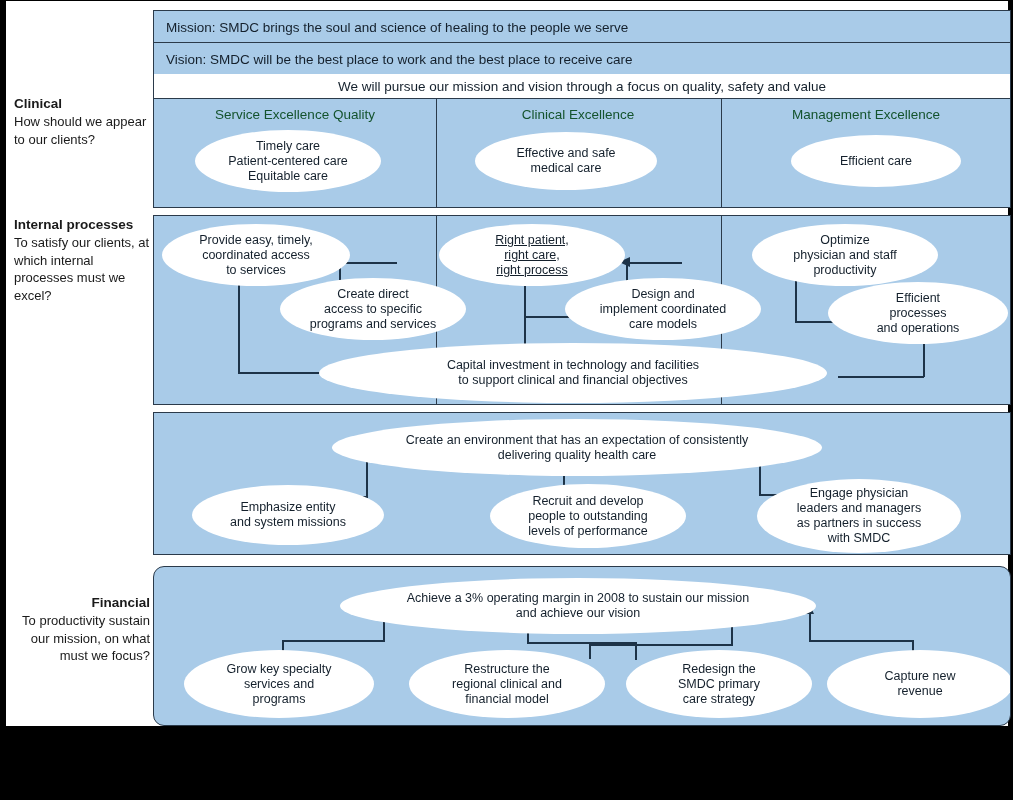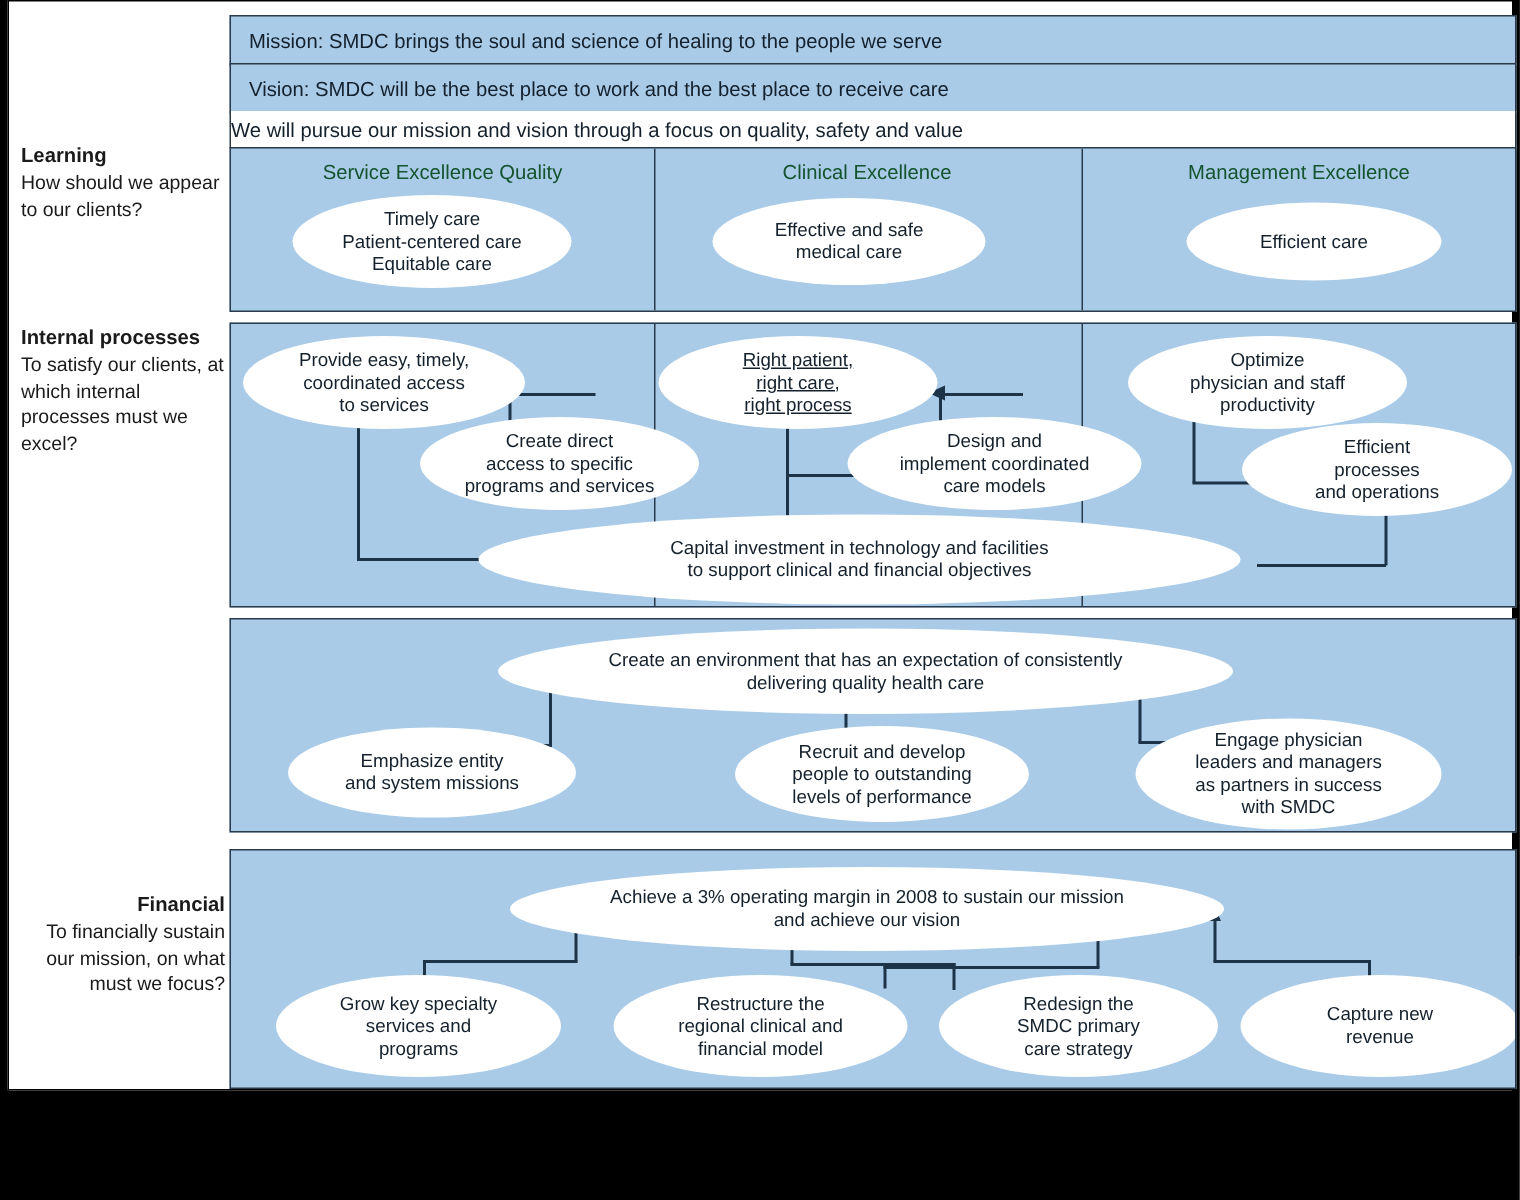--- a/index.html
+++ b/index.html
@@ -15,21 +15,21 @@
   .persp .q{font-size:13px;line-height:17.5px;}
 
   
   .banner{position:absolute;left:147px;width:858px;background:#a9cbe8;
           border:1.2px solid #2b3a4a;box-sizing:border-box;
           font-size:13.5px;color:#14202c;display:flex;align-items:center;}
   .banner span{padding-left:12px;}
   .tagline{position:absolute;left:147px;width:858px;background:#ffffff;
            border-left:1.2px solid #2b3a4a;border-right:1.2px solid #2b3a4a;
            box-sizing:border-box;font-size:13.5px;color:#14202c;
-           display:flex;align-items:center;justify-content:flex-start;}
+           display:flex;align-items:center;justify-content:center;}
 
   
   .panel{position:absolute;left:147px;width:858px;background:#a9cbe8;
          border:1.3px solid #2b3a4a;box-sizing:border-box;overflow:hidden;}
   .vdiv{position:absolute;top:0;bottom:0;width:0;border-left:1.3px solid #2b3a4a;}
 
   .colhdr{position:absolute;font-size:13.5px;color:#14532d;text-align:center;
           transform:translateX(-50%);white-space:nowrap;}
 
   
@@ -56,30 +56,30 @@
     <span>Mission: SMDC brings the soul and science of healing to the people we serve</span>
   </div>
   <div class="banner" style="top:41px;height:34px;">
     <span>Vision: SMDC will be the best place to work and the best place to receive care</span>
   </div>
   <div class="tagline" style="top:73px;height:25px;">
     <span>We will pursue our mission and vision through a focus on quality, safety and value</span>
   </div>
 
   <div class="persp" style="top:95px;">
-    <div class="ttl">Learning</div>
+    <div class="ttl">Clinical</div>
     <div class="q">How should we appear to our clients?</div>
   </div>
   <div class="persp" style="top:216px;">
     <div class="ttl">Internal processes</div>
     <div class="q">To satisfy our clients, at which internal processes must we excel?</div>
   </div>
   <div class="persp" style="top:594px;text-align:right;">
     <div class="ttl">Financial</div>
-    <div class="q">To financially sustain our mission, on what must we focus?</div>
+    <div class="q">To productivity sustain our mission, on what must we focus?</div>
   </div>
 
   <div class="panel" style="top:97px;height:110px;">
     <div class="vdiv" style="left:282px;"></div>
     <div class="vdiv" style="left:567px;"></div>
 
     <div class="colhdr" style="left:141px;top:8px;">Service Excellence Quality</div>
     <div class="colhdr" style="left:424px;top:8px;">Clinical Excellence</div>
     <div class="colhdr" style="left:712px;top:8px;">Management Excellence</div>
 
@@ -166,21 +166,21 @@
       <div class="t">Emphasize entity<br>and system missions</div>
     </div>
     <div class="oval" style="left:336px;top:71px;width:196px;height:64px;">
       <div class="t">Recruit and develop<br>people to outstanding<br>levels of performance</div>
     </div>
     <div class="oval" style="left:603px;top:66px;width:204px;height:74px;">
       <div class="t">Engage physician<br>leaders and managers<br>as partners in success<br>with SMDC</div>
     </div>
   </div>
 
-  <div class="panel" style="top:565px;height:160px;">
+  <div class="panel" style="top:565px;height:160px;border-radius:11px;">
 
     <div class="linev" style="left:229px;top:40px;height:34px;"></div>
     <div class="lineh" style="left:128px;top:73px;width:103px;"></div>
     <div class="linev" style="left:128px;top:73px;height:20px;"></div>
     <div class="arrow arr-up" style="left:224px;top:30px;"></div>
 
     <div class="linev" style="left:577px;top:40px;height:38px;"></div>
     <div class="lineh" style="left:435px;top:77px;width:144px;"></div>
     <div class="linev" style="left:435px;top:77px;height:15px;"></div>
     <div class="arrow arr-up" style="left:572px;top:30px;"></div>

